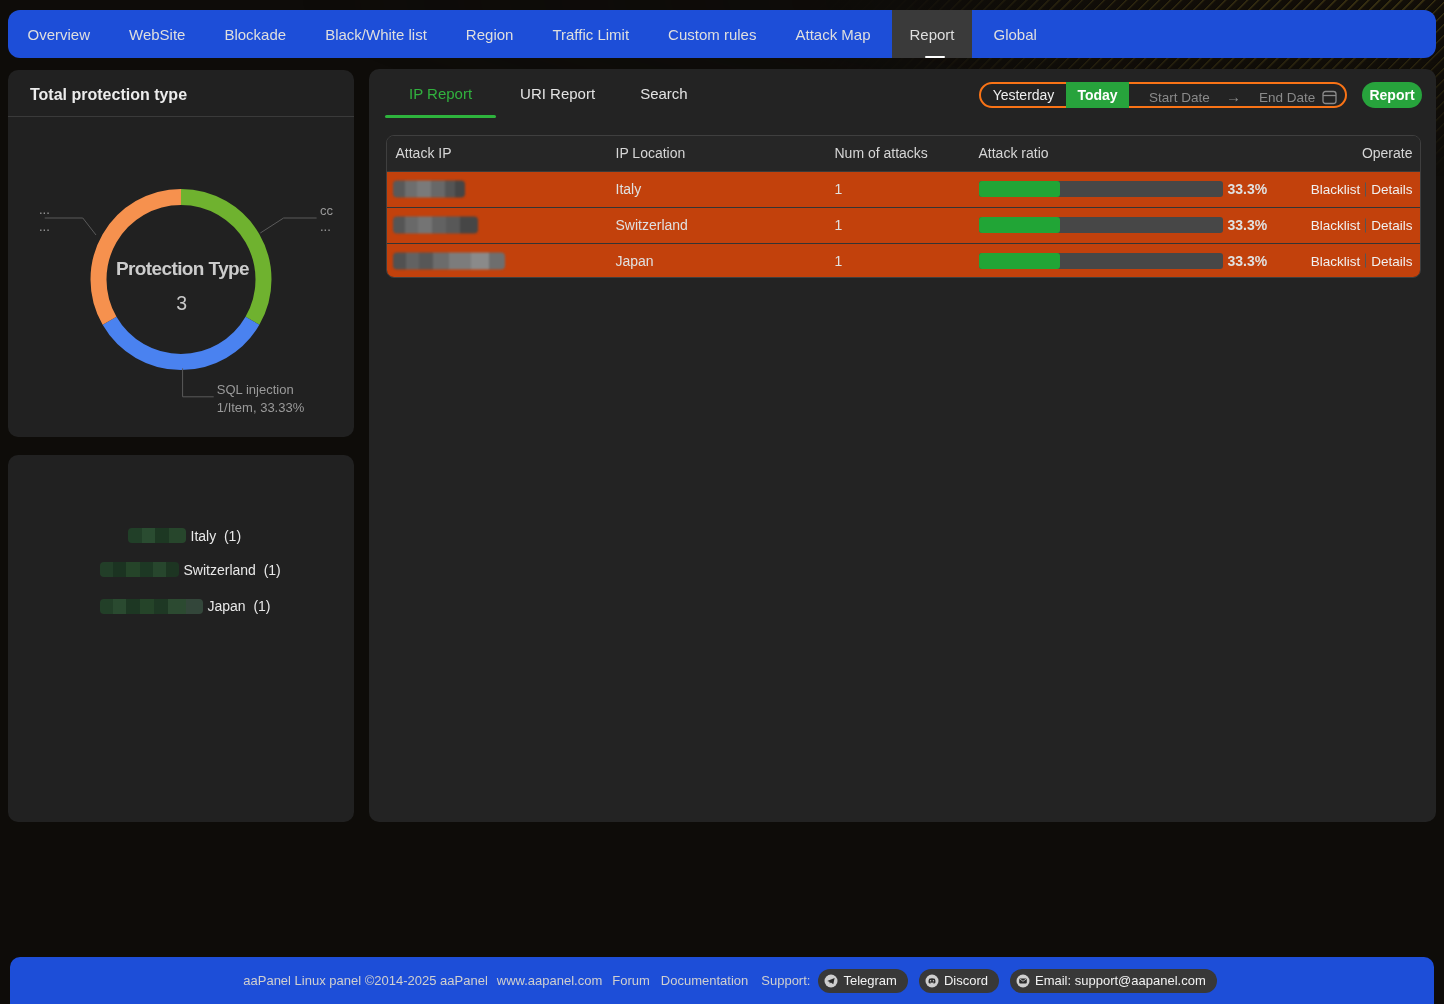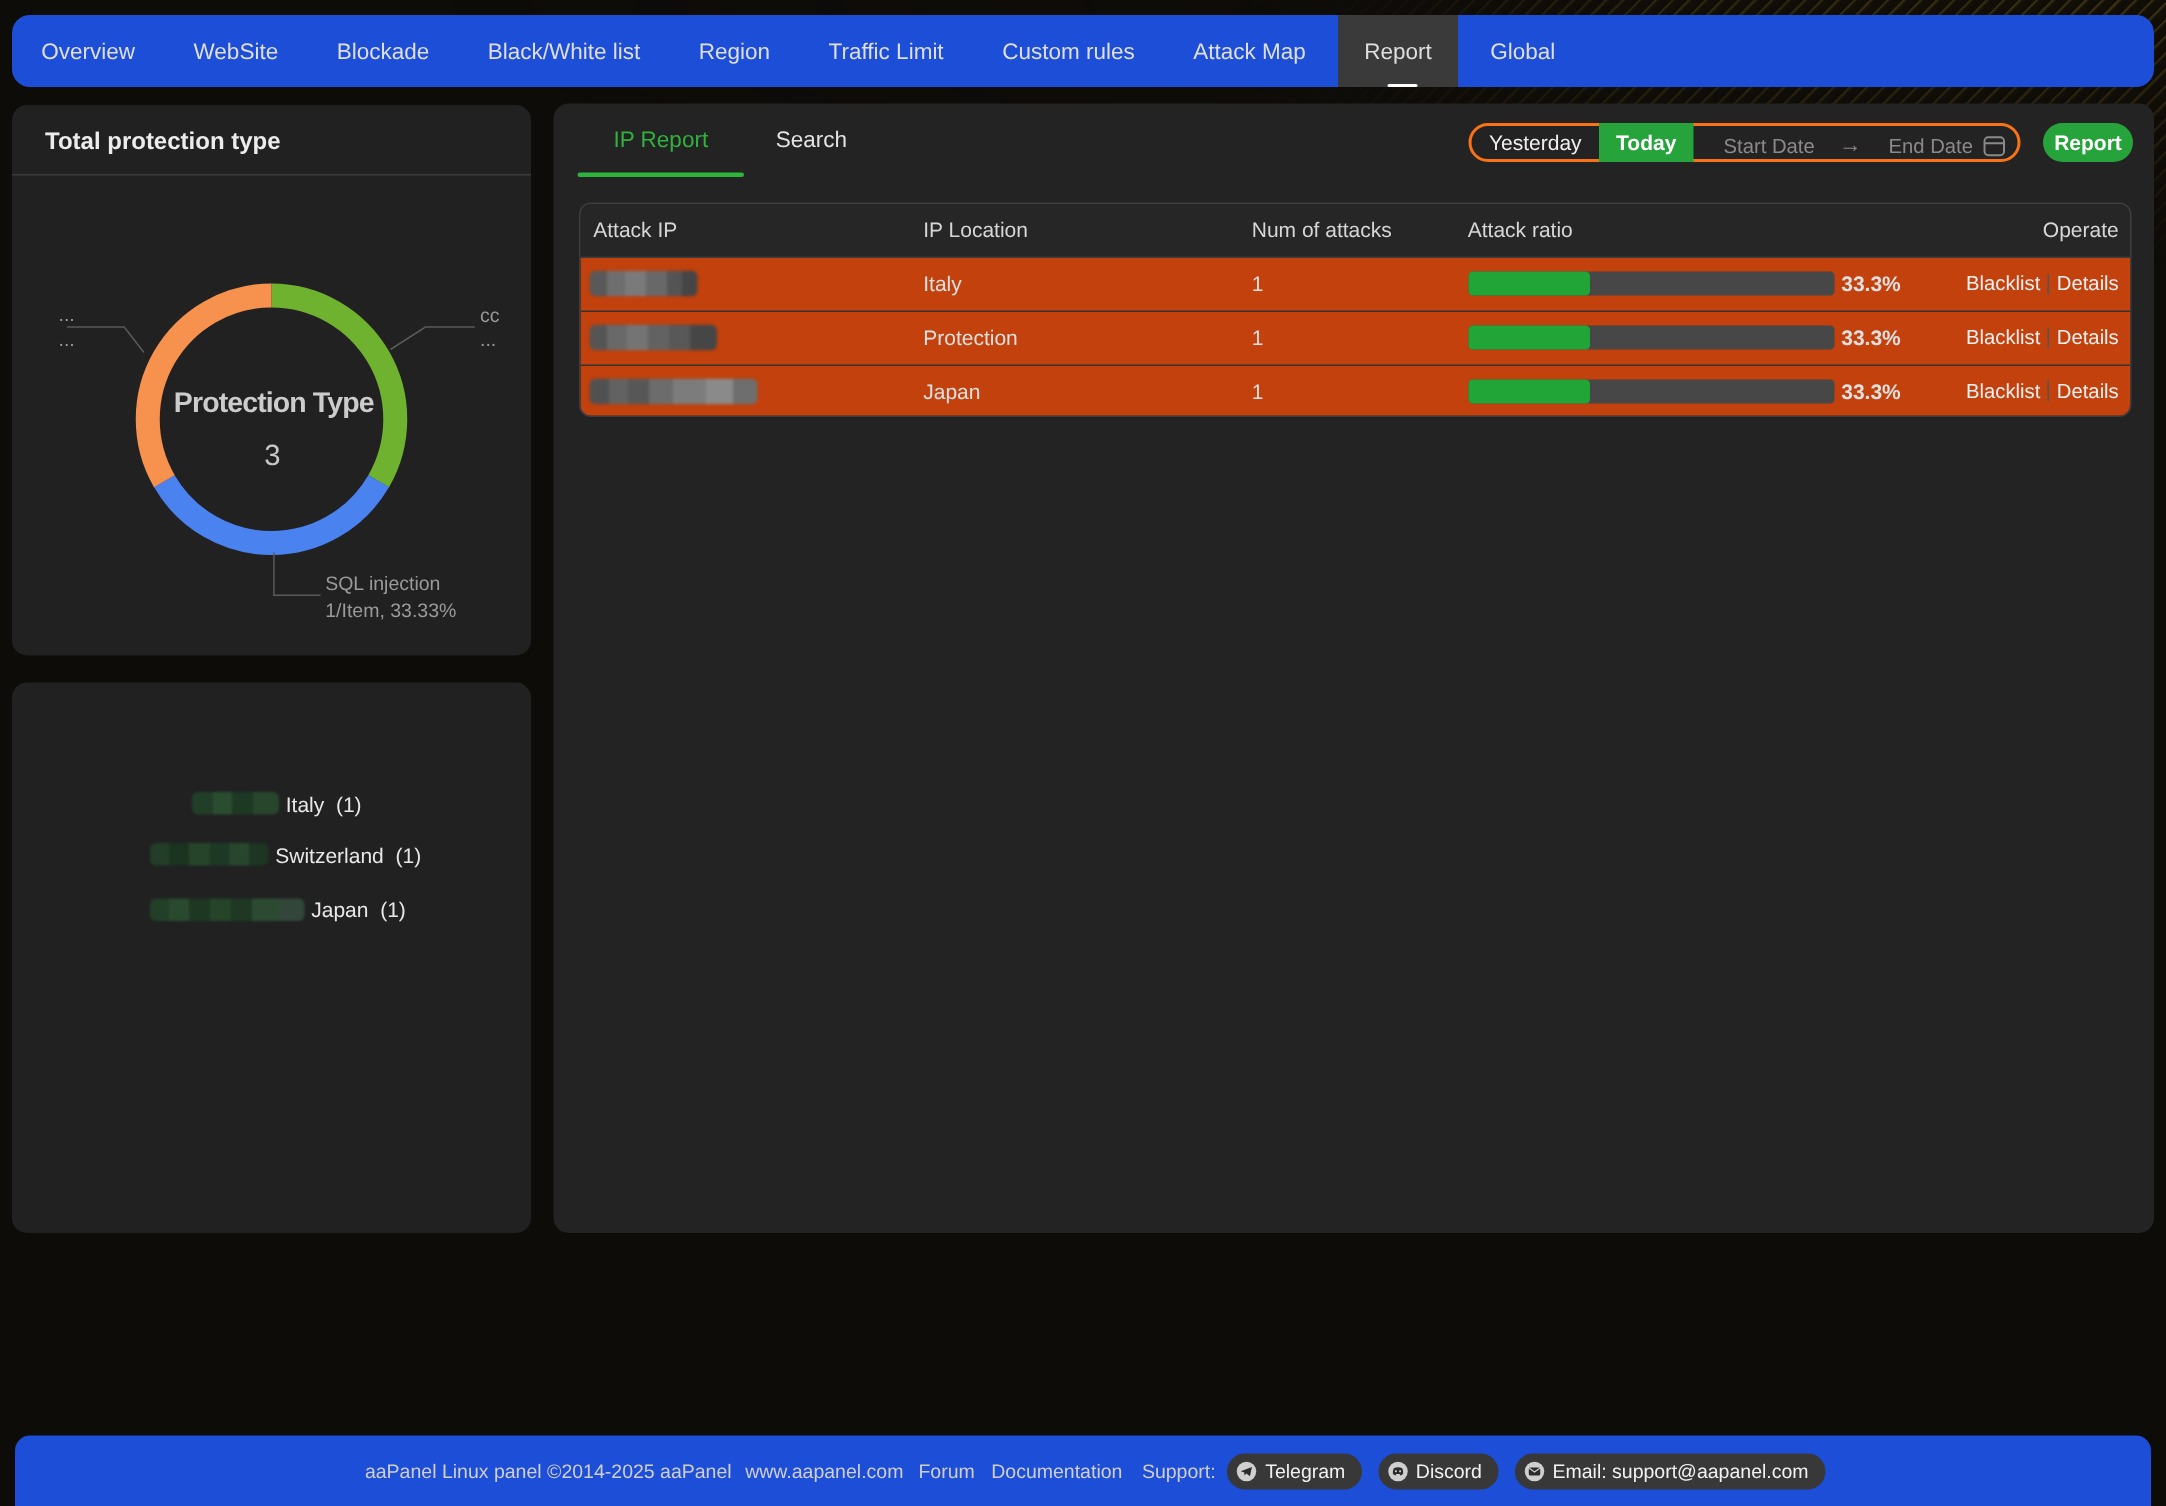--- a/index.html
+++ b/index.html
@@ -109,20 +109,21 @@
   </div>
   <div class="lb-row" style="left:91.5px; top:143.3px;">
     <div class="lb-bar" style="width:103px; background:linear-gradient(90deg,#223f28 0 13px,#2a4a30 13px 26px,#1d3723 26px 40px,#254429 40px 54px,#1e3824 54px 68px,#2c4a31 68px 86px,#33463a 86px 103px);"></div>
     <div class="lb-lab">Japan&nbsp; (1)</div>
   </div>
 </div>
 
 <div id="panel">
   <div class="tabs">
     <div class="tab active">IP Report</div>
+    <div class="tab">URI Report</div>
     <div class="tab" style="padding:0 21px;">Search</div>
   </div>
   <div class="daterange">
     <div class="dr-seg1">Yesterday</div>
     <div class="dr-today">Today</div>
     <div class="dr-grey">
       <span style="position:absolute; left:168px; top:5.5px; font-size:13.5px;">Start Date</span>
       <span style="position:absolute; left:245px; top:4px; font-size:15px;">→</span>
       <span style="position:absolute; left:278px; top:5.5px; font-size:13.5px;">End Date</span>
       <svg width="15" height="15" viewBox="0 0 15 15" style="position:absolute; left:341px; top:5.5px;">
@@ -150,21 +151,21 @@
         </div>
       <div class="cell pct" style="left:841px;">33.3%</div>
       <div class="cell c5 ops">
           <span>Blacklist</span>
           <span class="sep"></span>
           <span>Details</span>
         </div>
     </div>
     <div class="trow">
       <div class="ipblob" style="width:85px; background:linear-gradient(90deg,#555555 0 12px,#696969 12px 25px,#747474 25px 39px,#626262 39px 53px,#585858 53px 67px,#464646 67px 85px);"></div>
-      <div class="cell c2">Protection</div>
+      <div class="cell c2">Switzerland</div>
       <div class="cell c3">1</div>
       <div class="pbar">
           <i></i>
         </div>
       <div class="cell pct" style="left:841px;">33.3%</div>
       <div class="cell c5 ops">
           <span>Blacklist</span>
           <span class="sep"></span>
           <span>Details</span>
         </div>

